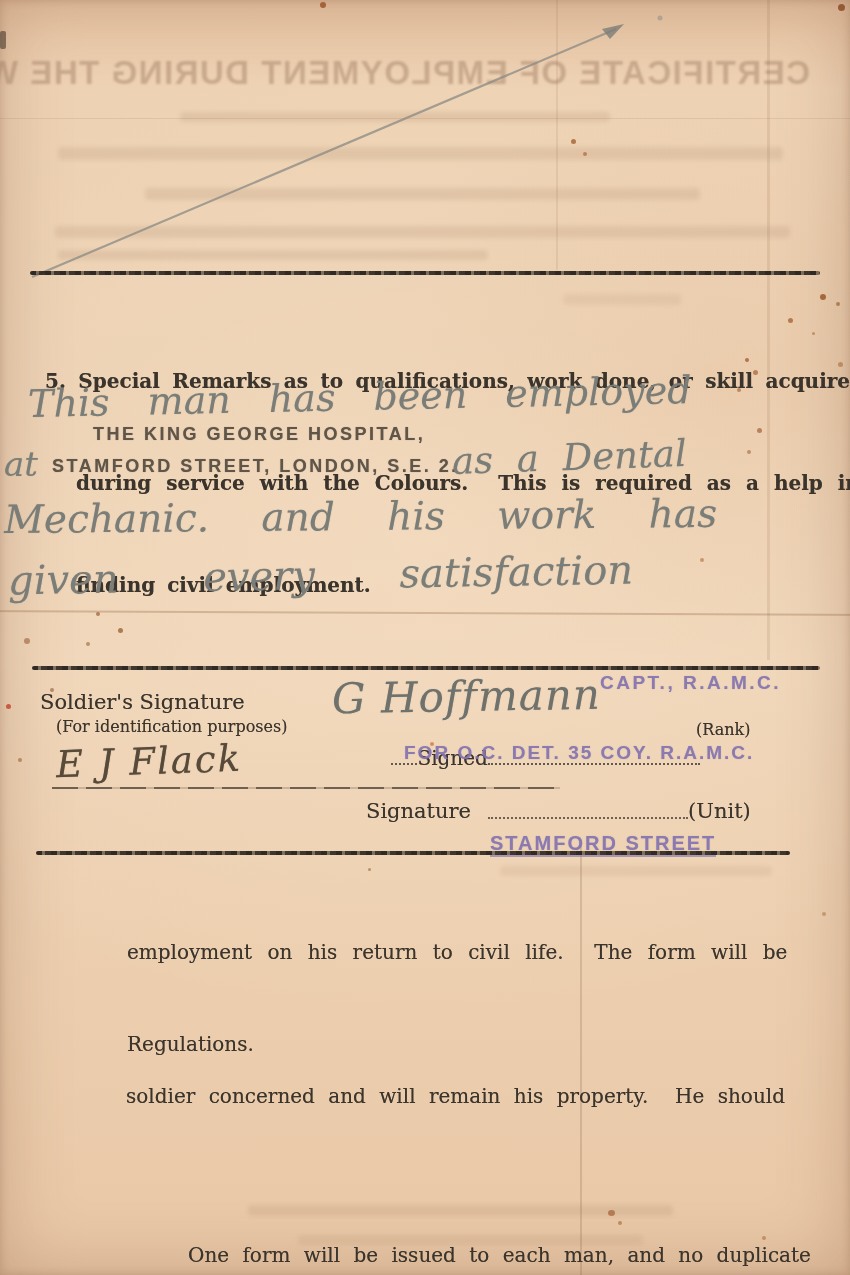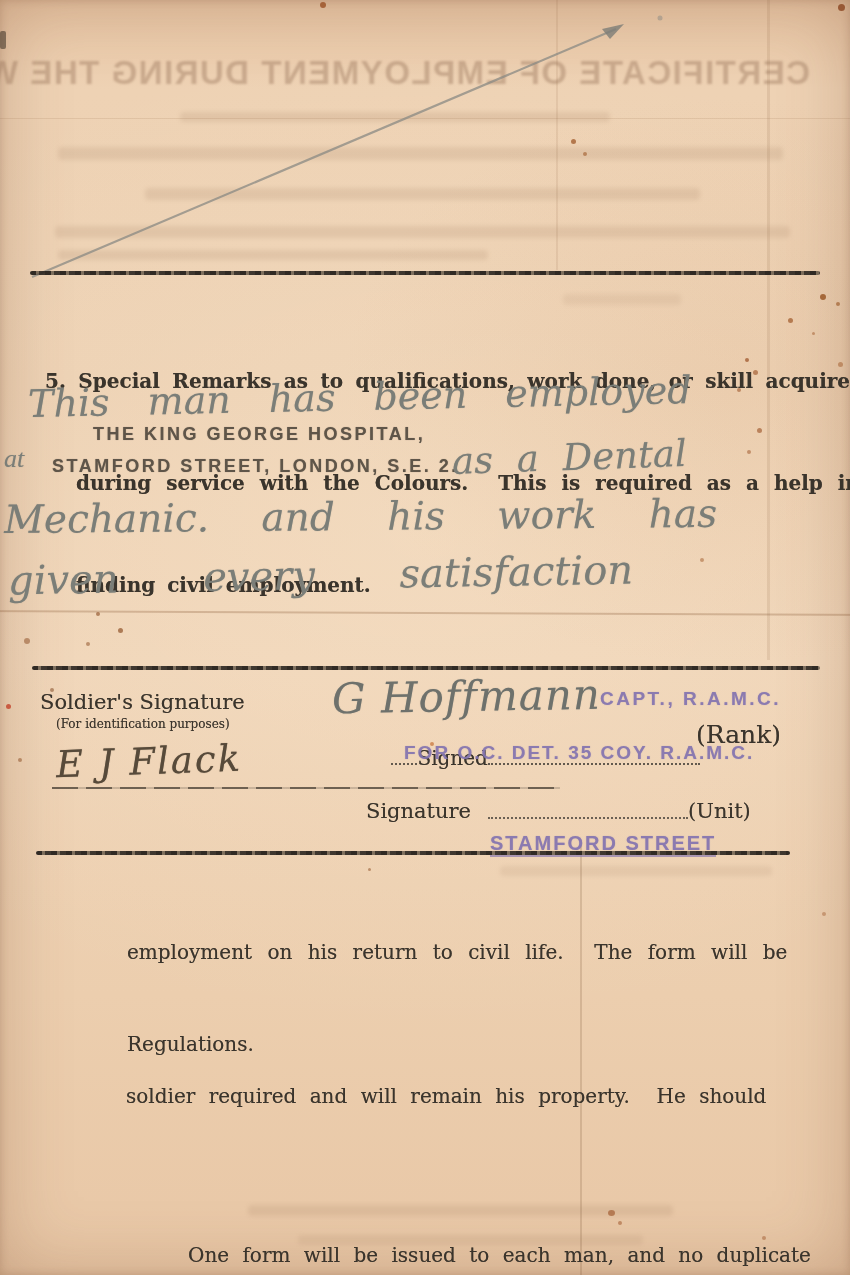--- a/index.html
+++ b/index.html
@@ -107,64 +107,64 @@
   <div class="abs print line-block" style="left:45px;top:296px;font-size:20px;font-weight:600;line-height:34px;width:760px;">
     <span style="word-spacing:5.5px;">5. Special Remarks as to qualifications, work done, or skill acquired</span>
     <span style="padding-left:31px;word-spacing:8px;">during service with the Colours.  This is required as a help in</span>
     <span style="padding-left:31px;word-spacing:5px;">finding civil employment.</span>
   </div>
 
   <div class="abs hw" style="left:28px;top:375px;font-size:38px;word-spacing:26px;transform:rotate(-1.2deg);">This man has been employed</div>
 
   <div class="abs stampk" style="left:93px;top:424px;font-size:18px;">THE KING GEORGE HOSPITAL,</div>
 
-  <div class="abs hw" style="left:4px;top:444px;font-size:26px;font-family:Liberation Serif, serif;">at</div>
+  <div class="abs hw" style="left:4px;top:444px;font-size:34px;">at</div>
 
   <div class="abs stampk" style="left:52px;top:456px;font-size:18px;">STAMFORD STREET, LONDON, S.E. 2.</div>
 
   <div class="abs hw" style="left:452px;top:436px;font-size:37px;word-spacing:12px;transform:rotate(-2deg);">as a Dental</div>
 
   <div class="abs hw" style="left:4px;top:494px;font-size:39px;word-spacing:40px;transform:rotate(-.5deg);">Mechanic. and his work has</div>
 
   <div class="abs hw" style="left:8px;top:552px;font-size:40px;word-spacing:72px;transform:rotate(-1deg);">given every satisfaction</div>
 
   <div class="abs rule" style="left:32px;top:666px;width:788px;"></div>
 
   <div class="abs print" style="left:40px;top:690px;font-size:21px;">Soldier's Signature</div>
-  <div class="abs print" style="left:56px;top:717px;font-size:12px;">(For identification purposes)</div>
+  <div class="abs print" style="left:56px;top:717px;font-size:16px;">(For identification purposes)</div>
 
   <div class="abs hw" style="left:332px;top:672px;font-size:42px;letter-spacing:1px;color:#6e716c;transform:rotate(-1deg);">G Hoffmann</div>
 
   <div class="abs print" style="left:366px;top:722px;font-size:20px;">
     <span class="dotlead" style="width:26px;"></span><span>Signed</span><span class="dotlead" style="width:212px;"></span>
   </div>
 
-  <div class="abs stampp" style="left:600px;top:688px;font-size:19px;">CAPT., R.A.M.C.</div>
-  <div class="abs print" style="left:696px;top:720px;font-size:25px;">(Rank)</div>
+  <div class="abs stampp" style="left:600px;top:672px;font-size:19px;">CAPT., R.A.M.C.</div>
+  <div class="abs print" style="left:696px;top:720px;font-size:16px;">(Rank)</div>
 
   <div class="abs stampp" style="left:404px;top:742px;font-size:19px;letter-spacing:2px;">FOR O.C. DET. 35 COY. R.A.M.C.</div>
 
   <div class="abs hw" style="left:56px;top:740px;font-size:37px;letter-spacing:2px;color:#574a3a;transform:rotate(-2deg);text-shadow:0 0 .8px rgba(70,58,44,.6);">E J Flack</div>
   <div class="abs sig-underline" style="left:52px;top:787px;width:508px;"></div>
 
 
   <div class="abs" style="left:488px;top:801px;width:200px;height:16px;border-bottom:2px dotted #4a443c;opacity:.8;"></div>
   <div class="abs print" style="left:366px;top:799px;font-size:21px;">Signature</div>
   <div class="abs stampp stamp-underline" style="left:490px;top:832px;font-size:20px;letter-spacing:2px;">STAMFORD STREET</div>
   <div class="abs print" style="left:688px;top:799px;font-size:21px;">(Unit)</div>
 
   <div class="abs rule" style="left:36px;top:851px;width:754px;"></div>
 
   <div class="abs print line-block" style="left:45px;top:876px;font-size:20px;line-height:30.5px;width:760px;">
     <span style="padding-left:82px;word-spacing:9px;">employment on his return to civil life.  The form will be</span>
     <span style="padding-left:82px;">Regulations.</span>
   </div>
 
   <div class="abs print line-block" style="left:126px;top:1015px;font-size:20px;line-height:32.5px;width:680px;">
-    <span style="word-spacing:7px;">soldier required and will remain his property.  He should</span>
+    <span style="word-spacing:7px;">soldier concerned and will remain his property.  He should</span>
     
     
     
   </div>
 
   <div class="abs print line-block" style="left:138px;top:1180px;font-size:20px;line-height:30px;width:680px;">
     <span style="text-indent:50px;word-spacing:7px;">One form will be issued to each man, and no duplicate</span>
     
   </div>
 

